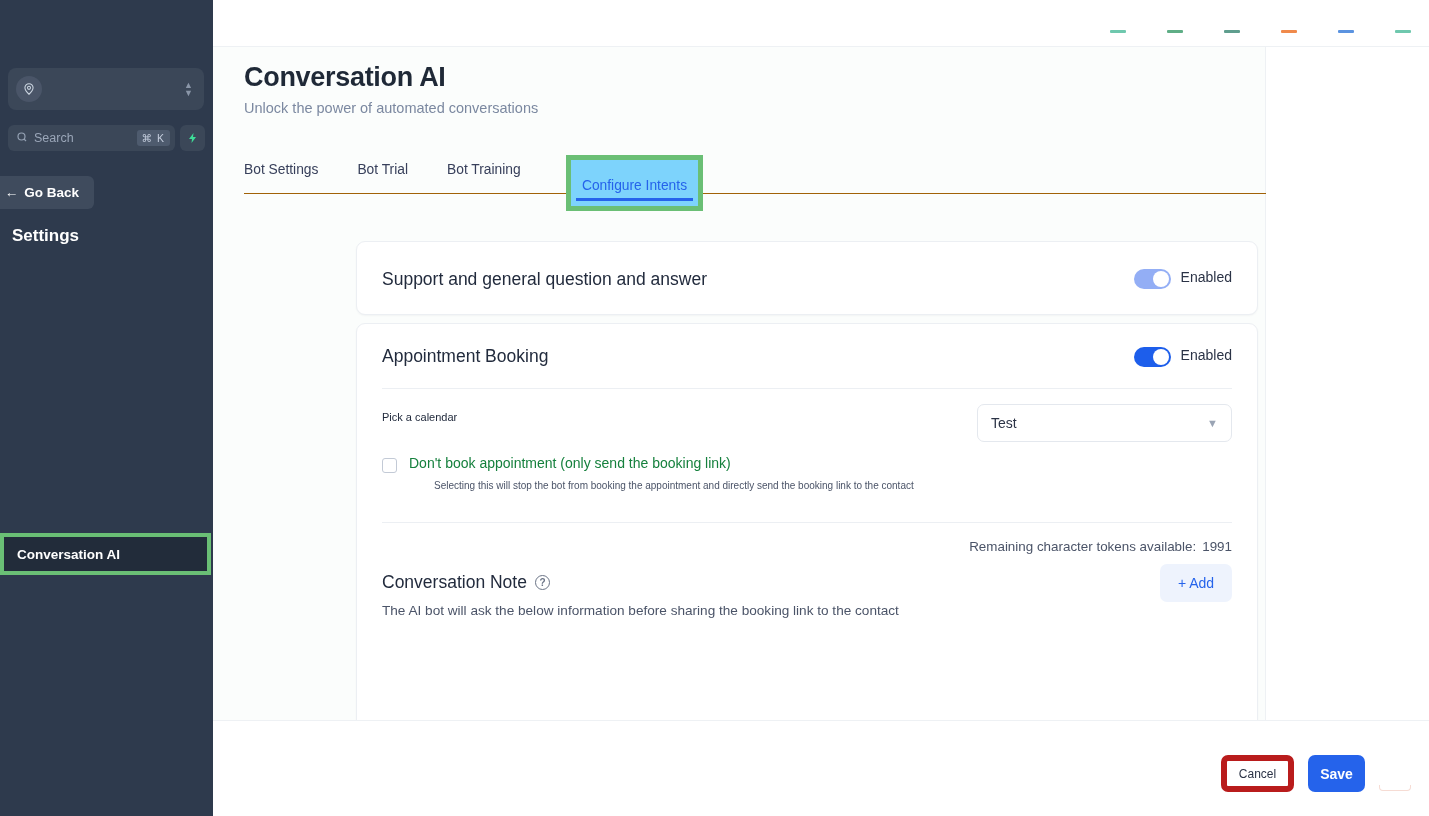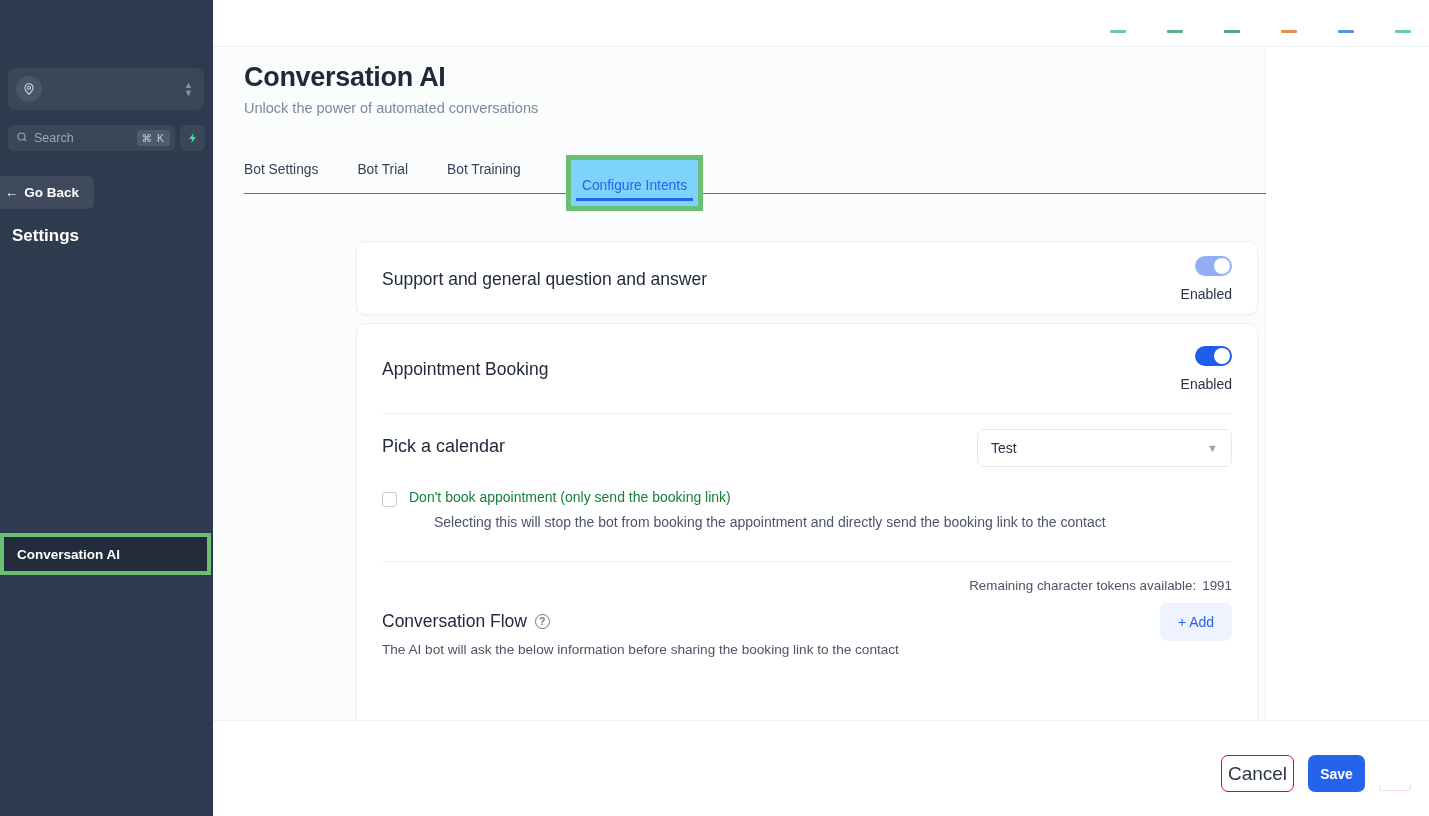--- a/index.html
+++ b/index.html
@@ -166,21 +166,21 @@
   }
   #card-support { top: 194px; height: 74px; }
   #card-booking { top: 276px; height: 406px; }
 
   .card-row {
     display: flex; align-items: center;
     padding: 0 25px; height: 74px;
   }
   .card-heading { font-size: 17.5px; color: #222b3d; font-weight: 400; }
 
-  .toggle-wrap { margin-left: auto; display: flex; align-items: flex-end; gap: 10px; flex-direction: column; }
+  .toggle-wrap { margin-left: auto; display: flex; align-items: flex-start; gap: 10px; }
   .toggle {
     width: 37px; height: 20px; border-radius: 10px;
     position: relative; flex: none;
   }
   .toggle.on-light { background: #93aef5; }
   .toggle.on-solid { background: #1d5eeb; }
   .toggle .knob {
     position: absolute; right: 2px; top: 2px;
     width: 16px; height: 16px; border-radius: 50%;
     background: #ffffff;
@@ -188,21 +188,21 @@
   .toggle-label { font-size: 14px; color: #2b3346; }
 
   .booking-head { padding: 22px 25px 0 25px; }
   .booking-note {
     font-size: 13.6px; color: #4b5468;
     margin-top: 10px;
   }
   .divider { height: 1px; background: #eceff3; margin-top: 21px; }
 
   .calendar-block { padding: 22px 25px 0 25px; position: relative; }
-  .field-label { font-size: 18px; color: #222b3d; }
+  .field-label { font-size: 11px; color: #222b3d; }
   .field-help { font-size: 13.6px; color: #4b5468; margin-top: 7px; }
   .select {
     position: absolute; right: 25px; top: 15px;
     width: 255px; height: 38px;
     border: 1px solid #e4e8ee; border-radius: 7px;
     background: #ffffff;
     display: flex; align-items: center; padding: 0 13px;
     font-size: 14px; color: #2b3346;
   }
   .select .chev { margin-left: auto; color: #9aa4b4; font-size: 11px; }
@@ -210,21 +210,21 @@
   .checkbox-block {
     padding: 0 25px; margin-top: 32px;
     display: flex; gap: 12px;
   }
   .cbox {
     width: 15px; height: 15px; margin-top: 3px;
     border: 1.5px solid #c3cad6; border-radius: 3px;
     background: #ffffff; flex: none;
   }
   .cb-title { font-size: 14px; color: #15803d; }
-  .cb-help { font-size: 14px; color: #4b5468; margin-top: 7px; margin-left: 15px; }
+  .cb-help { font-size: 10px; color: #4b5468; margin-top: 7px; margin-left: 15px; }
 
   .divider2 { height: 1px; background: #eceff3; margin: 31px 25px 0 25px; }
 
   .tokens {
     text-align: right; padding: 16px 25px 0 25px;
     font-size: 13.4px; color: #4b5468;
   }
   .tokens b { font-weight: 400; margin-left: 6px; }
 
   .flow-block { padding: 18px 25px 0 25px; position: relative; }
@@ -253,22 +253,22 @@
     width: 1216px; height: 96px;
     background: #ffffff;
     border-top: 1px solid #eef1f4;
   }
   .footer-btns {
     position: absolute; right: 64px; top: 34px;
     display: flex; gap: 14px;
   }
   .btn-cancel {
     width: 73px; height: 37px;
-    border: 1px solid #b91c1c; border-radius: 7px;
-    background: #ffffff; color: #2b3346; font-size: 19px;
+    border: 6px solid #b91c1c; border-radius: 7px;
+    background: #ffffff; color: #2b3346; font-size: 12px;
     display: flex; align-items: center; justify-content: center;
   }
   .btn-save {
     width: 57px; height: 37px;
     background: #2563eb; border-radius: 7px;
     color: #ffffff; font-size: 14px; font-weight: 600;
     display: flex; align-items: center; justify-content: center;
   }
   .ghost-widget {
     position: absolute; right: 18px; top: 64px;
@@ -400,21 +400,21 @@
         <div class="cb-help" style="padding:0 25px;margin-left:52px;">Selecting this will stop the bot from booking the appointment and directly send the booking link to the contact</div>
 
         <div class="divider2"></div>
 
         <div class="tokens">
           <span>Remaining character tokens available:</span><b>1991</b>
         </div>
 
         <div class="flow-block">
           <div class="flow-title">
-            <span>Conversation Flow</span>
+            <span>Conversation Note</span>
             <span class="q-icon">?</span>
           </div>
           <div class="flow-help">The AI bot will ask the below information before sharing the booking link to the contact</div>
           <div class="add-btn">
             <span>+</span>
             <span>Add</span>
           </div>
         </div>
 
       </div>

